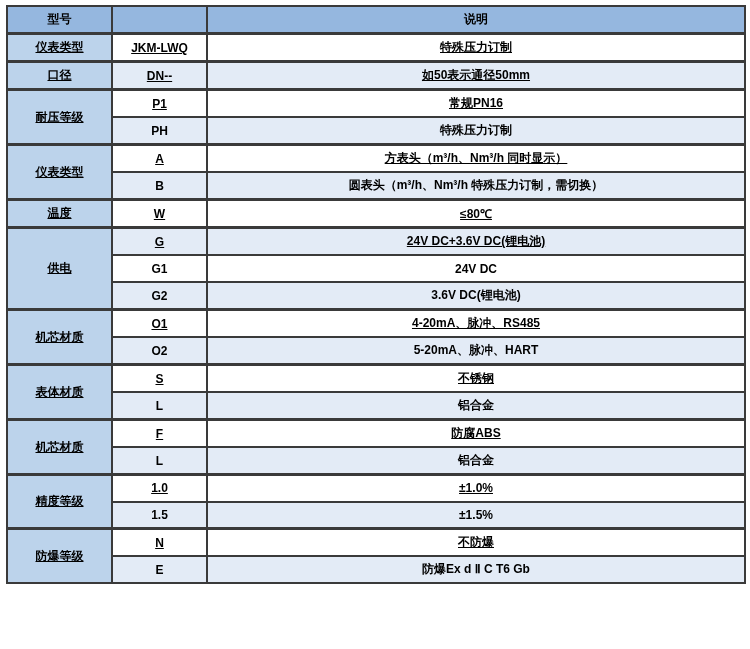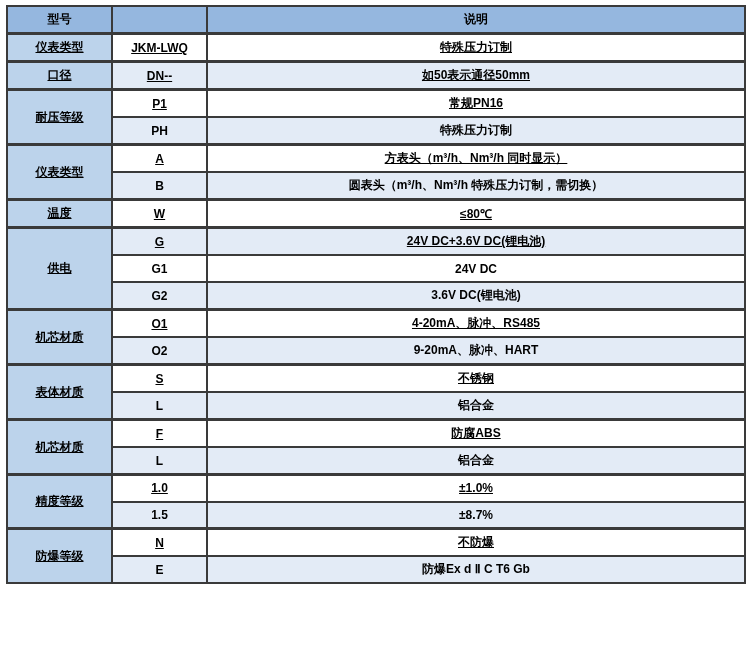--- a/index.html
+++ b/index.html
@@ -117,21 +117,21 @@
           <td class="alt">G2</td>
           <td class="alt">3.6V DC(锂电池)</td>
         </tr>
         <tr class="group-start">
           <td class="cat" rowspan="2">机芯材质</td>
           <td class="plain">O1</td>
           <td class="plain">4-20mA、脉冲、RS485</td>
         </tr>
         <tr>
           <td class="alt">O2</td>
-          <td class="alt">9-20mA、脉冲、HART</td>
+          <td class="alt">5-20mA、脉冲、HART</td>
         </tr>
         <tr class="group-start">
           <td class="cat" rowspan="2">表体材质</td>
           <td class="plain">S</td>
           <td class="plain">不锈钢</td>
         </tr>
         <tr>
           <td class="alt">L</td>
           <td class="alt">铝合金</td>
         </tr>
@@ -144,21 +144,21 @@
           <td class="alt">L</td>
           <td class="alt">铝合金</td>
         </tr>
         <tr class="group-start">
           <td class="cat" rowspan="2">精度等级</td>
           <td class="plain">1.0</td>
           <td class="plain">±1.0%</td>
         </tr>
         <tr>
           <td class="alt">1.5</td>
-          <td class="alt">±8.7%</td>
+          <td class="alt">±1.5%</td>
         </tr>
         <tr class="group-start">
           <td class="cat" rowspan="2">防爆等级</td>
           <td class="plain">N</td>
           <td class="plain">不防爆</td>
         </tr>
         <tr>
           <td class="alt">E</td>
           <td class="alt">防爆Ex d Ⅱ C T6 Gb</td>
         </tr>

